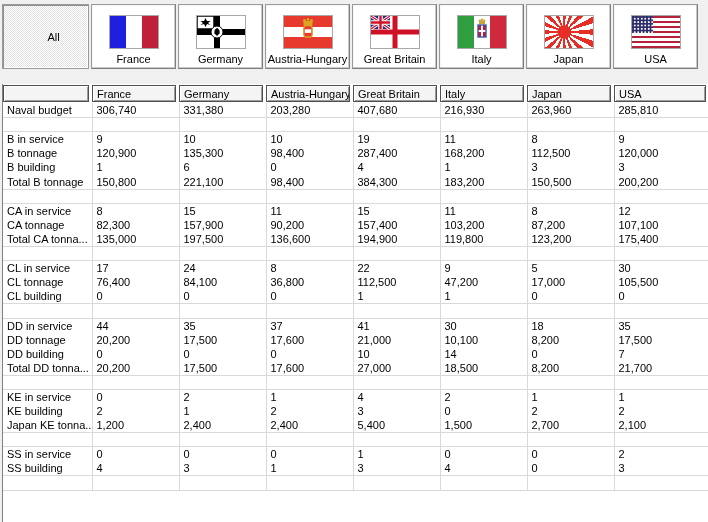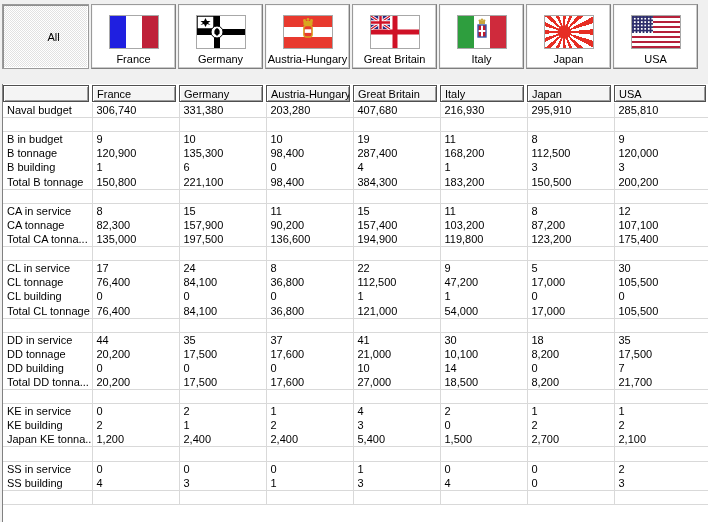--- a/index.html
+++ b/index.html
@@ -211,35 +211,35 @@
         </tr>
       </thead>
     <tbody>
         <tr class="data-row">
           <td>Naval budget</td>
           <td>306,740</td>
           <td>331,380</td>
           <td>203,280</td>
           <td>407,680</td>
           <td>216,930</td>
-          <td>295,910</td>
+          <td>263,960</td>
           <td>285,810</td>
         </tr>
         <tr class="spacer-row">
           <td></td>
           <td></td>
           <td></td>
           <td></td>
           <td></td>
           <td></td>
           <td></td>
           <td></td>
         </tr>
         <tr class="data-row">
-          <td>B in budget</td>
+          <td>B in service</td>
           <td>9</td>
           <td>10</td>
           <td>10</td>
           <td>19</td>
           <td>11</td>
           <td>8</td>
           <td>9</td>
         </tr>
         <tr class="data-row">
           <td>B tonnage</td>
@@ -344,30 +344,20 @@
         <tr class="data-row">
           <td>CL building</td>
           <td>0</td>
           <td>0</td>
           <td>0</td>
           <td>1</td>
           <td>1</td>
           <td>0</td>
           <td>0</td>
         </tr>
-        <tr class="data-row">
-          <td>Total CL tonnage</td>
-          <td>76,400</td>
-          <td>84,100</td>
-          <td>36,800</td>
-          <td>121,000</td>
-          <td>54,000</td>
-          <td>17,000</td>
-          <td>105,500</td>
-        </tr>
         <tr class="spacer-row">
           <td></td>
           <td></td>
           <td></td>
           <td></td>
           <td></td>
           <td></td>
           <td></td>
           <td></td>
         </tr>

